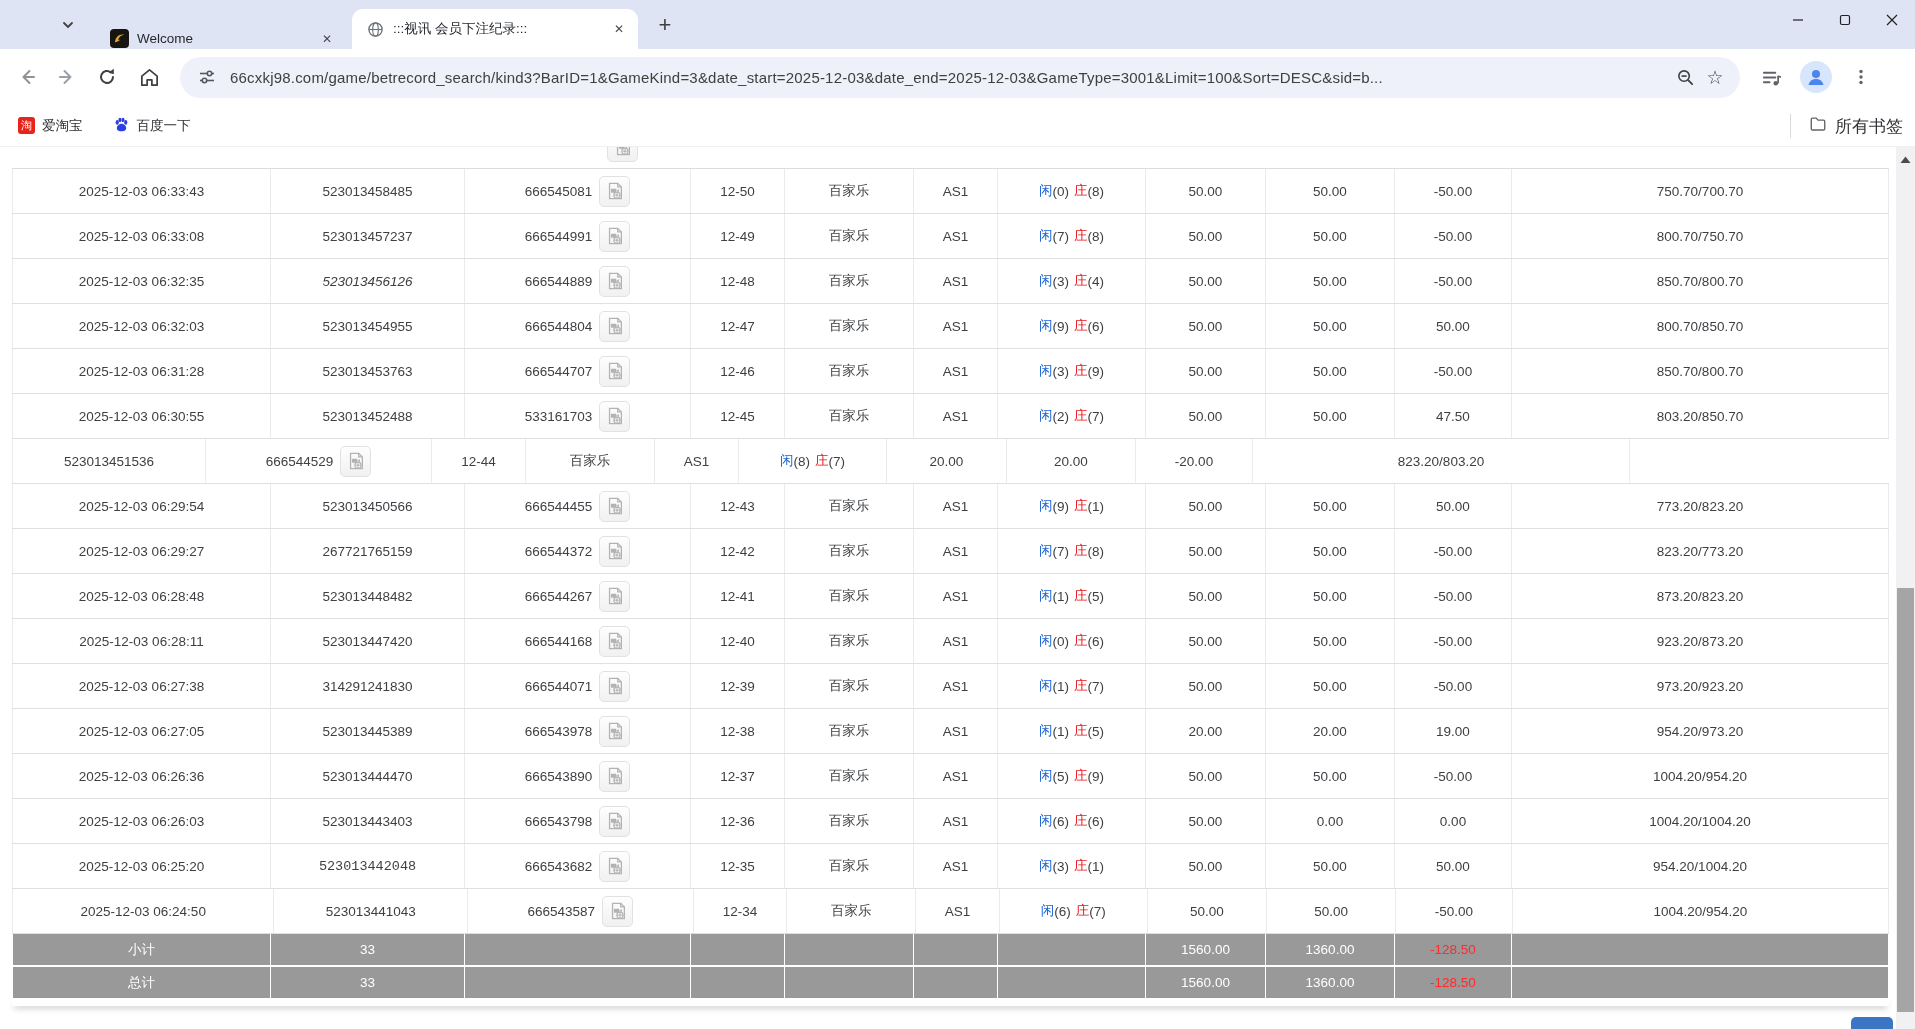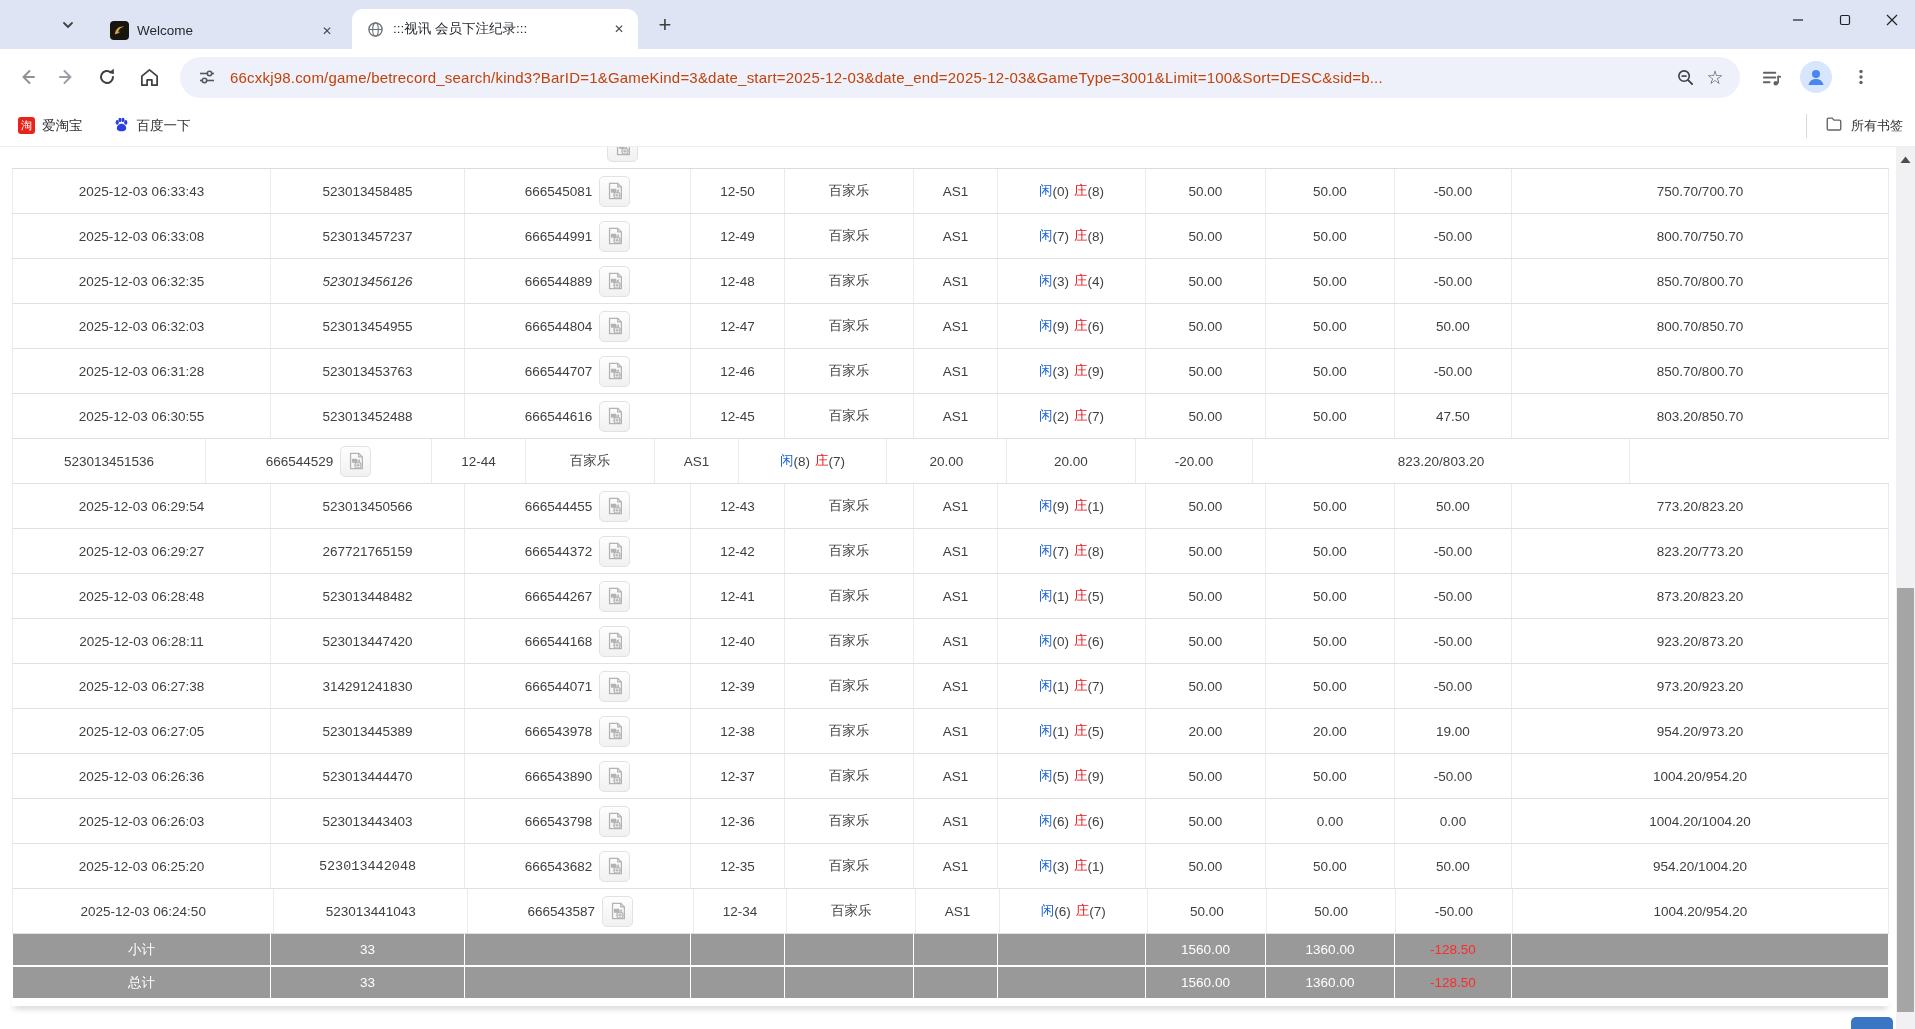--- a/index.html
+++ b/index.html
@@ -5,54 +5,54 @@
 <style>
   * { box-sizing: border-box; margin: 0; padding: 0; }
   html,body { width:1915px; height:1029px; overflow:hidden; }
   body { font-family:"Liberation Sans","DejaVu Sans",sans-serif; background:#fff; }
   .window { position:relative; width:1915px; height:1029px; background:#fff; }
 
   
   .tabstrip { position:absolute; left:0; top:0; width:1915px; height:49px; background:#dee4f3; }
   .tab-search { position:absolute; left:52px; top:9px; width:32px; height:32px; border-radius:50%;
                 display:flex; align-items:center; justify-content:center; cursor:pointer; }
-  .tab { position:absolute; top:12px; height:37px; display:flex; align-items:center; padding:0 10px 0 14px; }
+  .tab { position:absolute; top:20px; height:37px; display:flex; align-items:center; padding:0 10px 0 14px; }
   .tab .tab-title { font-size:13.5px; color:#24292f; white-space:nowrap; overflow:hidden; flex:1; margin:0 8px; }
   .tab.inactive { left:96px; width:250px; border-radius:10px; }
   .tab.active { left:352px; width:286px; top:9px; height:40px; background:#fff; border-radius:11px 11px 0 0; }
   .favicon { width:19px; height:19px; flex:0 0 auto; display:flex; align-items:center; justify-content:center; }
   .fav-dark { width:19px; height:19px; border-radius:4px; background:#181511; display:flex; align-items:center; justify-content:center; }
   .tab-close { width:18px; height:18px; border-radius:50%; display:flex; align-items:center; justify-content:center;
                color:#474b51; font-size:12px; cursor:pointer; flex:0 0 auto; }
   .newtab { position:absolute; left:650px; top:10px; width:30px; height:30px; display:flex; align-items:center;
             justify-content:center; color:#3c4043; font-size:22px; border-radius:50%; cursor:pointer; }
   .wincontrols { position:absolute; right:0; top:0; height:40px; display:flex; }
   .winbtn { width:47px; height:40px; display:flex; align-items:center; justify-content:center; color:#202124; cursor:pointer; }
 
   
   .toolbar { position:absolute; left:0; top:49px; width:1915px; height:56px; background:#ffffff;
              display:flex; align-items:center; }
   .navbtn { width:34px; height:34px; border-radius:50%; display:flex; align-items:center; justify-content:center; cursor:pointer; flex:0 0 auto; }
   .omnibox { height:41px; border-radius:21px; background:#eef1f9; display:flex; align-items:center;
              margin-left:14px; width:1560px; padding:0 10px 0 12px; }
-  .url-text { flex:1; font-size:15px; color:#c2410c; white-space:nowrap; overflow:hidden; letter-spacing:.2px; }
+  .url-text { flex:1; font-size:15px; color:#404040; white-space:nowrap; overflow:hidden; letter-spacing:.2px; }
   .omni-icon { width:30px; height:30px; display:flex; align-items:center; justify-content:center; flex:0 0 auto; cursor:pointer; }
   .star { font-size:19px; color:#44474c; }
   .toolbar-right { display:flex; align-items:center; margin-left:14px; gap:12px; }
   .avatar { width:32px; height:32px; border-radius:50%; background:#d7e6fc; display:flex; align-items:center; justify-content:center; cursor:pointer; }
 
   
   .bookmarks { position:absolute; left:0; top:105px; width:1915px; height:42px; background:#fff;
                display:flex; align-items:center; border-bottom:1px solid #f0f0f0; }
   .bm-item { display:flex; align-items:center; gap:7px; margin-left:18px; font-size:13.5px; color:#2f3134; cursor:pointer; }
   .bm-taobao-icon { width:17px; height:17px; background:#e8231a; border-radius:3px; color:#fff; font-size:11px;
                     display:flex; align-items:center; justify-content:center; }
   .bm-right { position:absolute; right:12px; top:0; height:42px; display:flex; align-items:center; gap:8px; }
   .bm-divider { width:1px; height:24px; background:#d9dadc; margin-right:10px; }
-  .bm-all { font-size:13px; color:#2f3134; cursor:pointer; display:flex; align-items:center; gap:7px; }
+  .bm-all { font-size:17px; color:#2f3134; cursor:pointer; display:flex; align-items:center; gap:7px; }
 
   
   .content { position:absolute; left:0; top:147px; width:1915px; height:882px; background:#fff; }
   .bet-table { position:absolute; left:12px; top:0; width:1877px; }
   .trow { display:flex; height:45px; border-bottom:1px solid #e0e0e0; background:#fff; }
   .trow .td { display:flex; align-items:center; justify-content:center; font-size:13.5px; color:#3d3f42;
               border-right:1px solid #ebebeb; height:100%; overflow:hidden; }
   .trow .td:first-child { border-left:1px solid #ebebeb; }
   .partial { height:22px; overflow:hidden; position:relative; border-bottom:1px solid #dcdcdc; }
   .blue { color:#1a62d6; }
@@ -411,21 +411,21 @@
             </div>
             <div class="td blue" style="width: 120px;">50.00</div>
             <div class="td" style="width: 129px;">50.00</div>
             <div class="td red" style="width: 117px;">-50.00</div>
             <div class="td" style="width: 377px;">850.70/800.70</div>
           </div>
           <div class="trow">
             <div class="td" style="width: 259px;">2025-12-03 06:30:55</div>
             <div class="td" style="width: 194px;">523013452488</div>
             <div class="td" style="width: 226px;">
-              <span>666544616</span>
+              <span>533161703</span>
               <span class="vidbtn">
                 <svg width="20" height="20" viewBox="0 0 22 22">
                   <path d="M5 2.5 h9 l4 4 v13 h-13 Z" fill="none" stroke="#b3b3b3" stroke-width="1.4"></path>
                   <path d="M14 2.5 v4 h4" fill="none" stroke="#b3b3b3" stroke-width="1.4"></path>
                   <rect x="6.5" y="8.5" width="6" height="4.4" rx="0.8" fill="#b3b3b3"></rect>
                   <polygon points="12.5,10.7 15.2,8.9 15.2,12.5" fill="#b3b3b3"></polygon>
                   <circle cx="13.2" cy="15.6" r="3.4" fill="none" stroke="#b3b3b3" stroke-width="1.3"></circle>
                   <circle cx="13.2" cy="15.6" r="0.9" fill="#b3b3b3"></circle>
                   <line x1="13.2" y1="12.2" x2="13.2" y2="19" stroke="#b3b3b3" stroke-width="0.9"></line>
                   <line x1="9.8" y1="15.6" x2="16.6" y2="15.6" stroke="#b3b3b3" stroke-width="0.9"></line>

